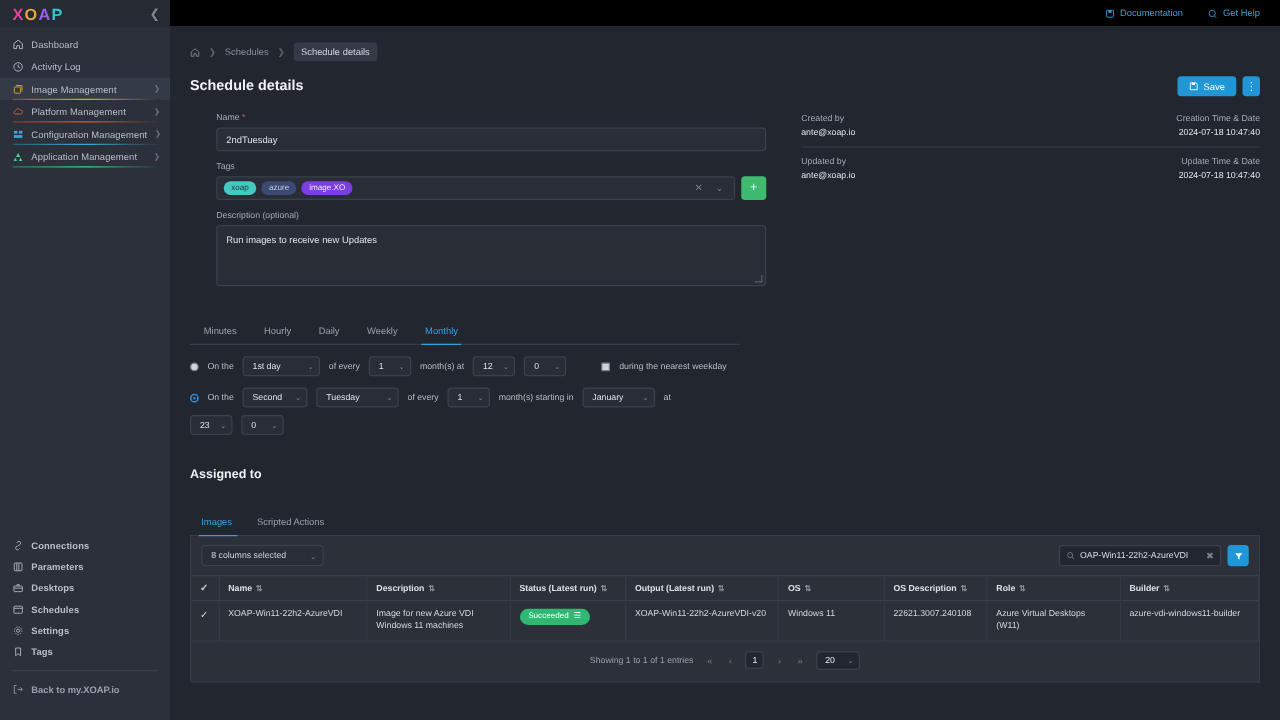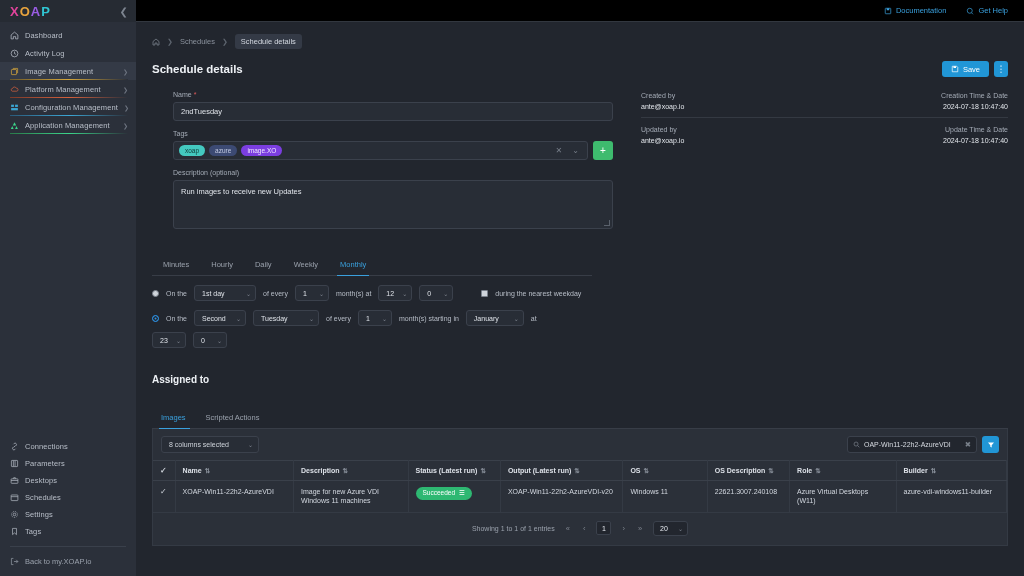--- a/index.html
+++ b/index.html
@@ -41,21 +41,21 @@
   .sb-item.grp { height:18px; }
   .sb-item.grp::after {
     content:''; position:absolute; left:10px; right:8px; bottom:0px; height:1px;
   }
   .sb-item.i-image::after { background: linear-gradient(90deg,#6e5a2a,#d4a63c,#2b303a); }
   .sb-item.i-platform::after { background: linear-gradient(90deg,#7a3a2a,#d4603c,#2b303a); }
   .sb-item.i-config::after { background: linear-gradient(90deg,#2a5a7a,#3ca6d4,#2b303a); }
   .sb-item.i-app::after { background: linear-gradient(90deg,#2a7a4a,#3cd48a,#2b303a); }
   .sb-item.active { background:#343a46; }
 
-  .sb-bottom { position:absolute; bottom:0; left:0; width:136px; padding-bottom:6px; }
+  .sb-bottom { position:absolute; bottom:0; left:0; width:136px; padding-bottom:16px;font-weight:bold; }
   .sb-bottom .sb-item { height:17px; }
   .sb-sep { height:1px; background:#3a404b; margin:6px 10px 6px 10px; }
   .sb-back { font-size:7.5px; color:#9aa1ac; display:flex; gap:6px; align-items:center; padding:4px 10px; cursor:pointer;}
 
   
   .main { flex:1; height:576px; display:flex; flex-direction:column; background:#22262e; position:relative;}
   .topbar {
     height:22px; background:#000000; border-bottom:1px solid #32373f;
     display:flex; align-items:center; justify-content:flex-end; gap:20px; padding-right:16px;
   }

